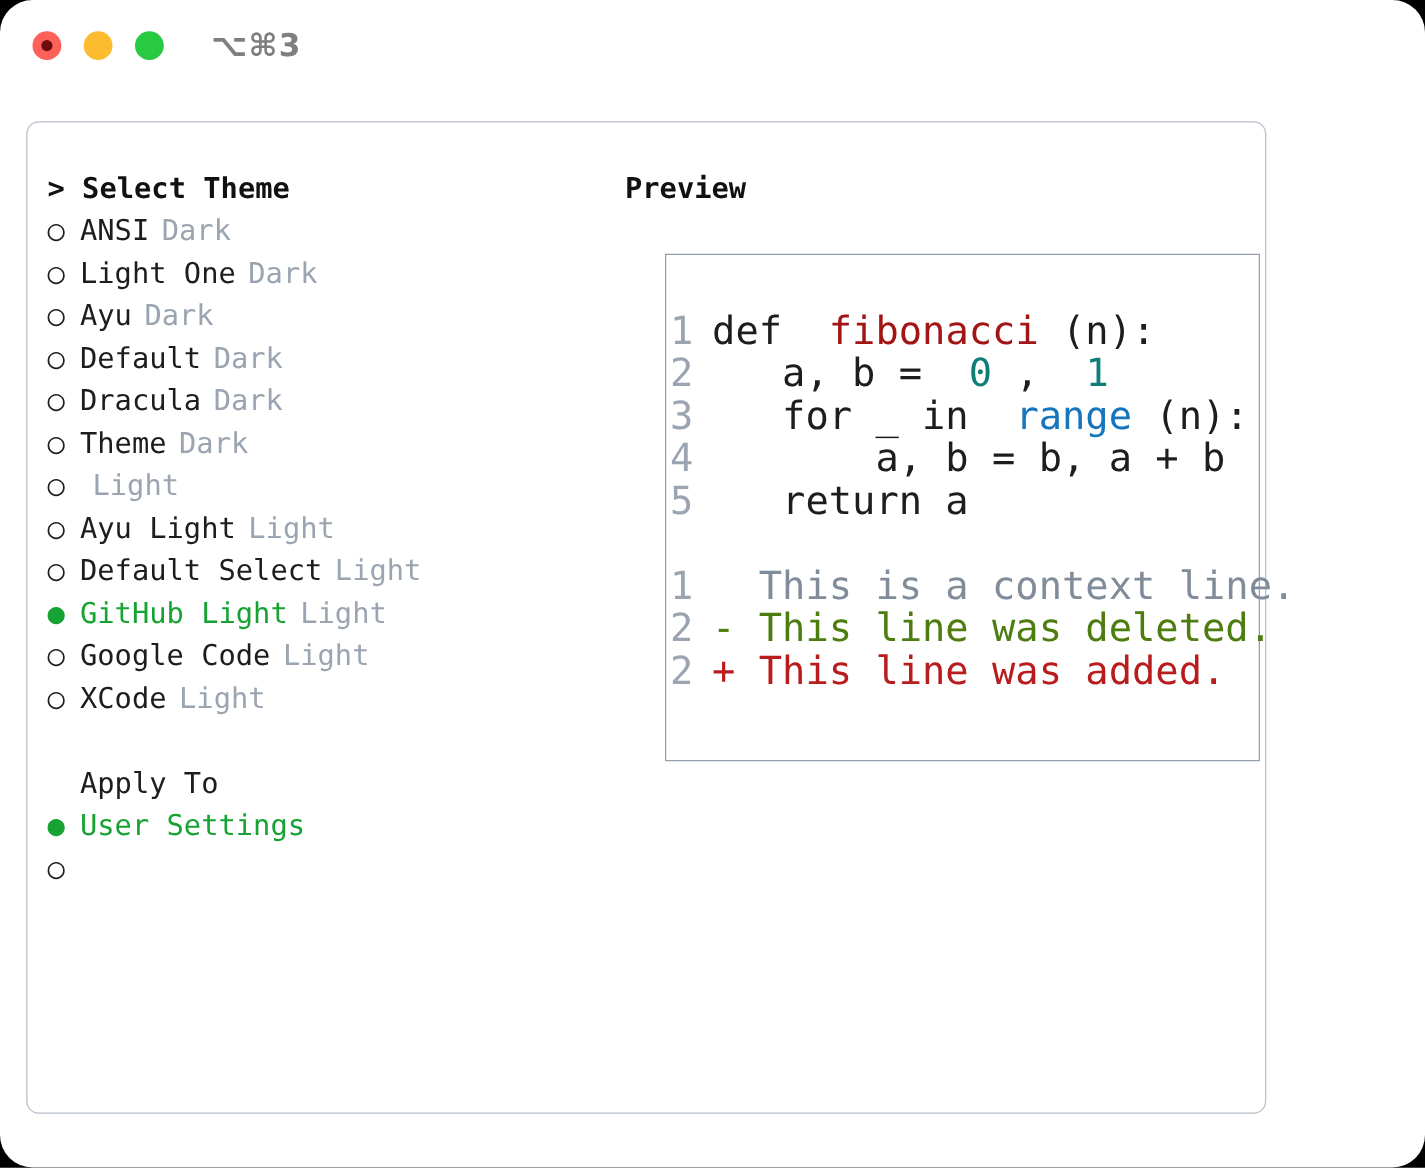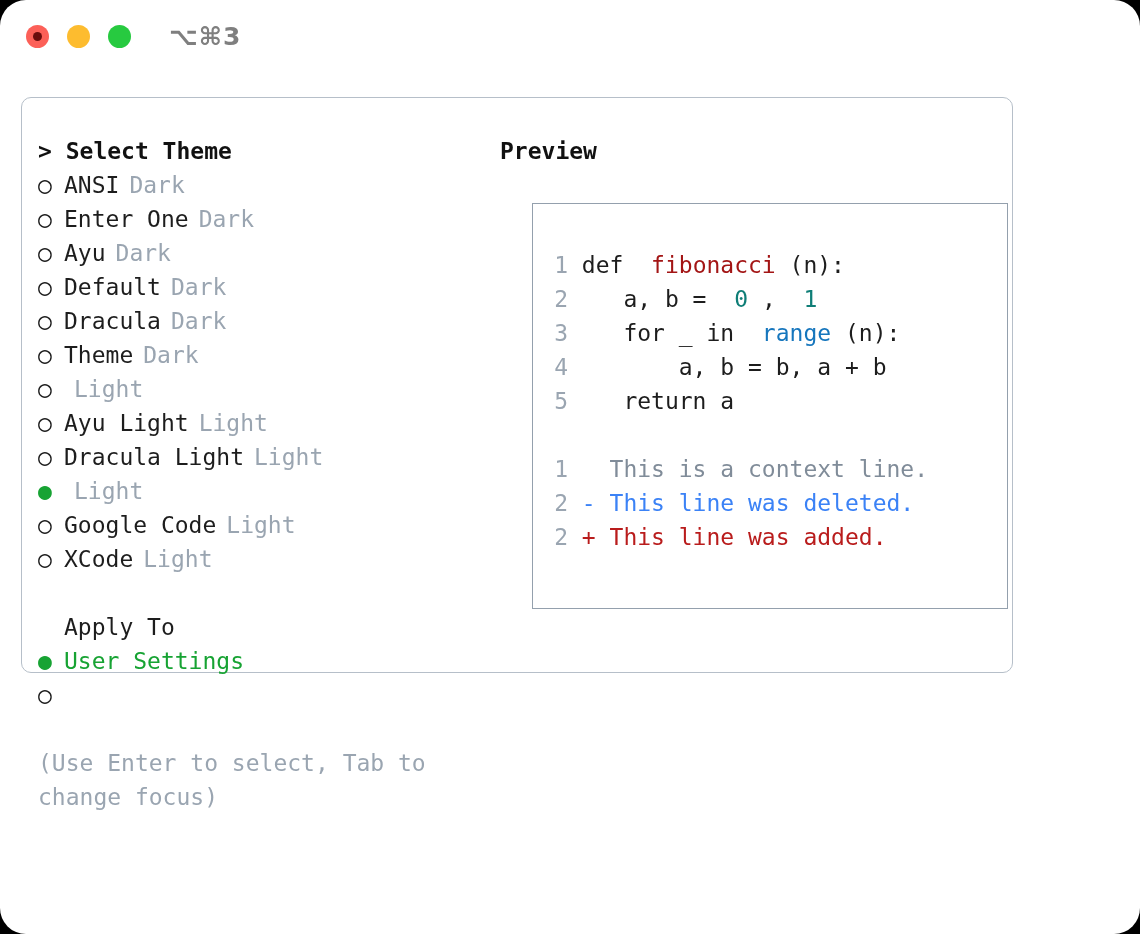--- a/index.html
+++ b/index.html
@@ -70,21 +70,21 @@
     letter-spacing: 1px;
     font-family: "DejaVu Sans", "Liberation Sans", sans-serif;
   }
 
   
   .panel {
     position: absolute;
     left: 21px;
     top: 97px;
     width: 992px;
-    height: 576px;
+    height: 794px;
     border: 1.5px solid #b6bfc9;
     border-radius: 10px;
     box-sizing: border-box;
     text-decoration: underline;
   }
 
   .col-left {
     position: absolute;
     left: 16px;
     top: 36px;
@@ -143,39 +143,39 @@
     left: 32px;
     top: 69px;
     width: 476px;
     height: 406px;
     border: 1.5px solid #94a0ad;
     box-sizing: border-box;
     background: #ffffff;
   }
   .code {
     position: absolute;
-    left: 20px;
+    left: 3px;
     top: 44px;
-    font-size: 23px;
+    font-size: 31px;
     line-height: 34px;
     white-space: pre;
   }
   .code-line { white-space: pre; }
   .ln {
     color: #9aa5b1;
     display: inline-block;
     width: 15px;
     text-align: right;
   }
   .c-plain  { color: #1d1d1d; }
   .c-func   { color: #a31515; }
   .c-num    { color: #0f7e77; }
   .c-builtin{ color: #1676bd; }
   .c-ctx    { color: #808c99; }
-  .c-del    { color: #3b82f6; text-align: right; }
+  .c-del    { color: #4d7c0f; text-align: right; }
   .c-add    { color: #b91c1c; }
   .gap-line { height: 34px; }
 </style>
 </head>
 <body>
 
 <div class="window">
 
   <div class="titlebar">
     <div class="traffic">
@@ -185,47 +185,46 @@
     </div>
     <div class="shortcut">⌥⌘3</div>
   </div>
 
   <div class="panel">
 
     <div class="col-left">
       <div class="section-title">&gt; Select Theme</div>
       <div id="theme-list">
           <div class="opt"><span class="marker">○</span><span class="label">ANSI</span><span class="variant">Dark</span></div>
-          <div class="opt"><span class="marker">○</span><span class="label">Enter One</span><span class="variant">Dark</span></div>
+          <div class="opt"><span class="marker">○</span><span class="label">Light One</span><span class="variant">Dark</span></div>
           <div class="opt"><span class="marker">○</span><span class="label">Ayu</span><span class="variant">Dark</span></div>
           <div class="opt"><span class="marker">○</span><span class="label">Default</span><span class="variant">Dark</span></div>
           <div class="opt"><span class="marker">○</span><span class="label">Dracula</span><span class="variant">Dark</span></div>
           <div class="opt"><span class="marker">○</span><span class="label">Theme</span><span class="variant">Dark</span></div>
           <div class="opt"><span class="marker">○</span><span class="variant">Light</span></div>
           <div class="opt"><span class="marker">○</span><span class="label">Ayu Light</span><span class="variant">Light</span></div>
-          <div class="opt"><span class="marker">○</span><span class="label">Dracula Light</span><span class="variant">Light</span></div>
-          <div class="opt selected"><span class="marker">●</span><span class="variant">Light</span></div>
+          <div class="opt"><span class="marker">○</span><span class="label">Default Select</span><span class="variant">Light</span></div>
+          <div class="opt selected"><span class="marker">●</span><span class="label">GitHub Light</span><span class="variant">Light</span></div>
           <div class="opt"><span class="marker">○</span><span class="label">Google Code</span><span class="variant">Light</span></div>
           <div class="opt"><span class="marker">○</span><span class="label">XCode</span><span class="variant">Light</span></div>
         </div>
 
       <div class="spacer-block"></div>
 
       <div class="opt">
         <span class="marker"> </span>
         <span class="label">Apply To</span>
       </div>
       <div id="apply-list">
           <div class="opt selected"><span class="marker">●</span><span class="label">User Settings</span></div>
           <div class="opt"><span class="marker">○</span></div>
         </div>
 
       <div class="spacer-block"></div>
 
-      <div class="hint">(Use Enter to select, Tab to change focus)</div>
     </div>
 
     <div class="col-right">
       <div class="section-title">Preview</div>
 
       <div class="preview-box">
         <div class="code" id="code-block"><div class="code-line"><span class="ln">1</span><span class="c-plain"> def </span><span class="c-func"> fibonacci</span><span class="c-plain"> (n):</span></div><div class="code-line"><span class="ln">2</span><span class="c-plain">    a, b = </span><span class="c-num"> 0</span><span class="c-plain"> , </span><span class="c-num"> 1</span></div><div class="code-line"><span class="ln">3</span><span class="c-plain">    for _ in </span><span class="c-builtin"> range</span><span class="c-plain"> (n):</span></div><div class="code-line"><span class="ln">4</span><span class="c-plain">        a, b = b, a + b</span></div><div class="code-line"><span class="ln">5</span><span class="c-plain">    return a</span></div><div class="gap-line"></div><div class="code-line"><span class="ln">1</span><span class="c-ctx">   This is a context line.</span></div><div class="code-line"><span class="ln">2</span><span class="c-del"> - This line was deleted.</span></div><div class="code-line"><span class="ln">2</span><span class="c-add"> + This line was added.</span></div></div>
       </div>
     </div>
 

